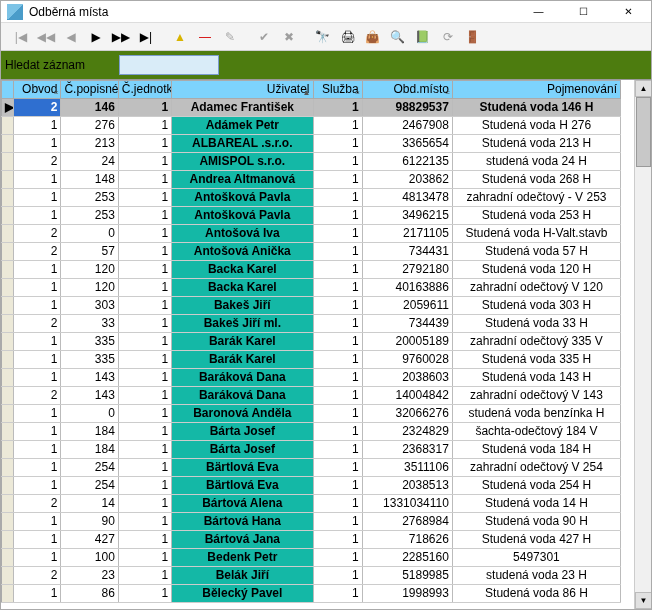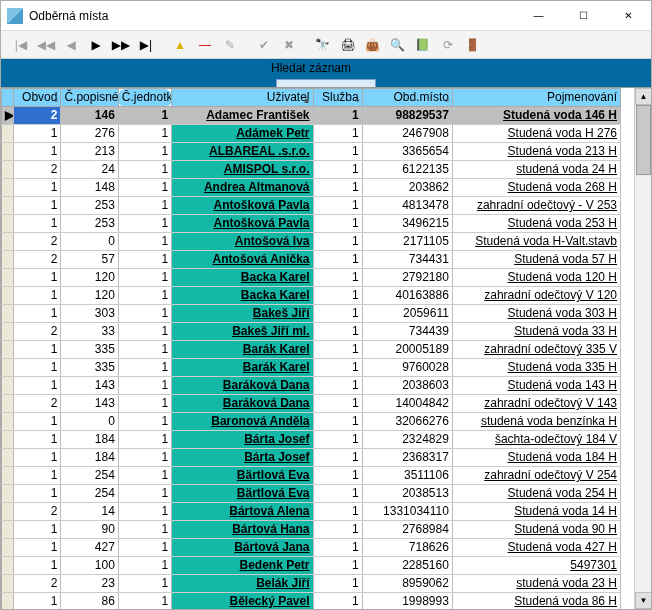--- a/index.html
+++ b/index.html
@@ -9,21 +9,21 @@
     background: #fff;
     width: 652px;
     height: 610px;
     overflow: hidden;
     display: flex;
     flex-direction: column;
     border: 1px solid #aaa;
   }
   
   .titlebar {
-    height: 30px;
+    height: 22px;
     background: #fff;
     display: flex;
     align-items: center;
     padding-left: 6px;
     border-bottom: 1px solid #ddd;
   }
   .titlebar .app-icon {
     width: 16px; height: 16px;
     background: linear-gradient(135deg,#7cc3e6 50%,#4a9cc9 50%);
     margin-right: 6px;
@@ -54,22 +54,21 @@
   }
   .tb-btn.disabled { opacity: 0.35; }
   .tb-sep { width: 8px; }
   
   .searchbar {
     height: 28px;
     display: flex;
     align-items: center;
     padding: 2px 4px;
     gap: 4px;
-    background: #0369a1;
-    flex-direction: column;
+    background: #4d7c0f;
   }
   .searchbar label { font-size: 12px; padding-right: 30px; }
   .searchbar input {
     width: 100px; height: 20px;
     border: 1px solid #7a9ccf;
     background: #d9ecf8;
     padding: 1px 4px;
     font-size: 12px;
   }
   
@@ -107,34 +106,34 @@
     text-align: right;
   }
   .grid th .sort {
     font-size: 8px;
     position: absolute;
     right: 2px;
     top: 3px;
     color: #555;
   }
   .grid td.num { text-align: right; }
-  .grid td.txt { text-align: right; text-decoration: underline; }
+  .grid td.txt { text-align: center; }
   .grid tr.sel td { background: #bfbfbf; font-weight: bold; }
   .grid td.shaded { background: #14b8a6; font-weight: bold; }
   .rowmarker {
     width: 12px;
     background: #ece9d8;
     border: 1px solid #aaa;
     text-align: center;
     font-size: 9px;
     padding: 0;
   }
   .col-obvod { width: 46px; }
   .col-popis { width: 56px; }
-  .col-jedn  { width: 52px; border-radius: 8px; }
+  .col-jedn  { width: 52px; }
   .col-uziv  { width: 138px; }
   .col-sluz  { width: 48px; margin-top: 40px; }
   .col-obdm  { width: 88px; }
   .col-pojm  { width: 164px; }
   
   .vscroll {
     width: 17px;
     background: #f0f0f0;
     border-left: 1px solid #ccc;
     position: relative;
@@ -477,21 +476,21 @@
             <td class="num">2285160</td>
             <td class="txt">5497301</td>
           </tr>
           <tr>
             <td class="rowmarker"></td>
             <td class="num">2</td>
             <td class="num">23</td>
             <td class="num">1</td>
             <td class="txt shaded">Belák Jiří</td>
             <td class="num">1</td>
-            <td class="num">8959062</td>
+            <td class="num">5189985</td>
             <td class="txt">studená voda 23  H</td>
           </tr>
           <tr>
             <td class="rowmarker"></td>
             <td class="num">1</td>
             <td class="num">86</td>
             <td class="num">1</td>
             <td class="txt shaded">Bělecký Pavel</td>
             <td class="num">1</td>
             <td class="num">1998993</td>

